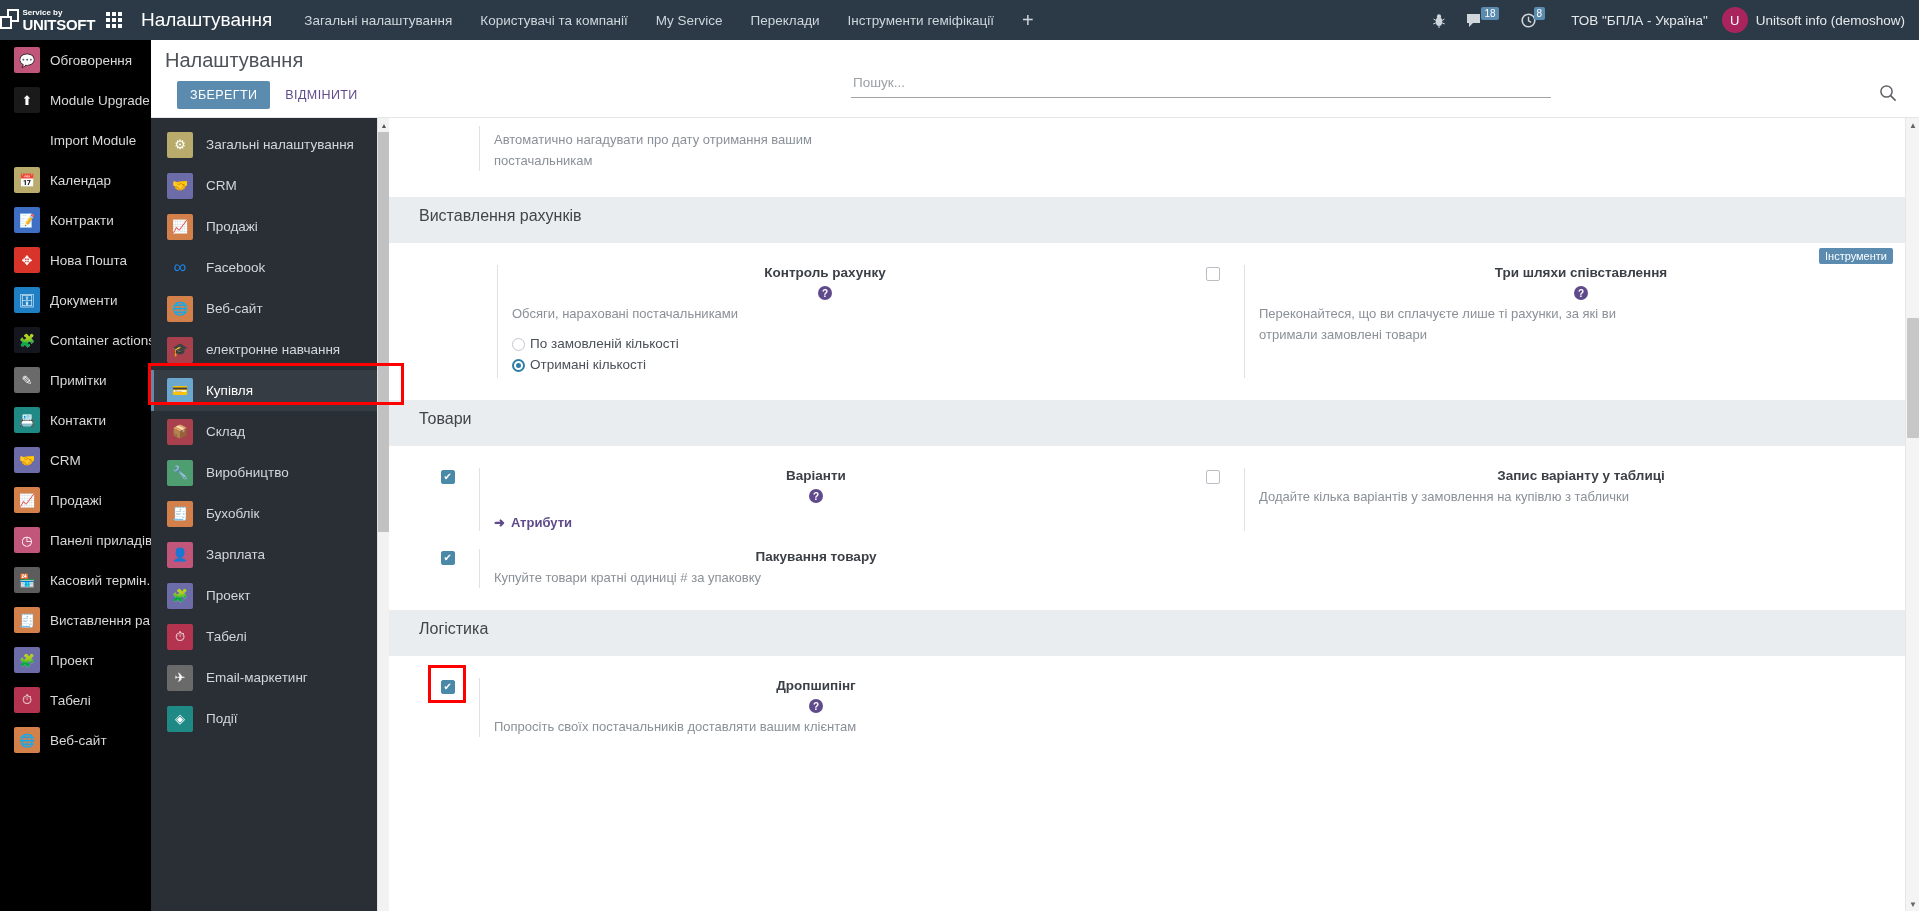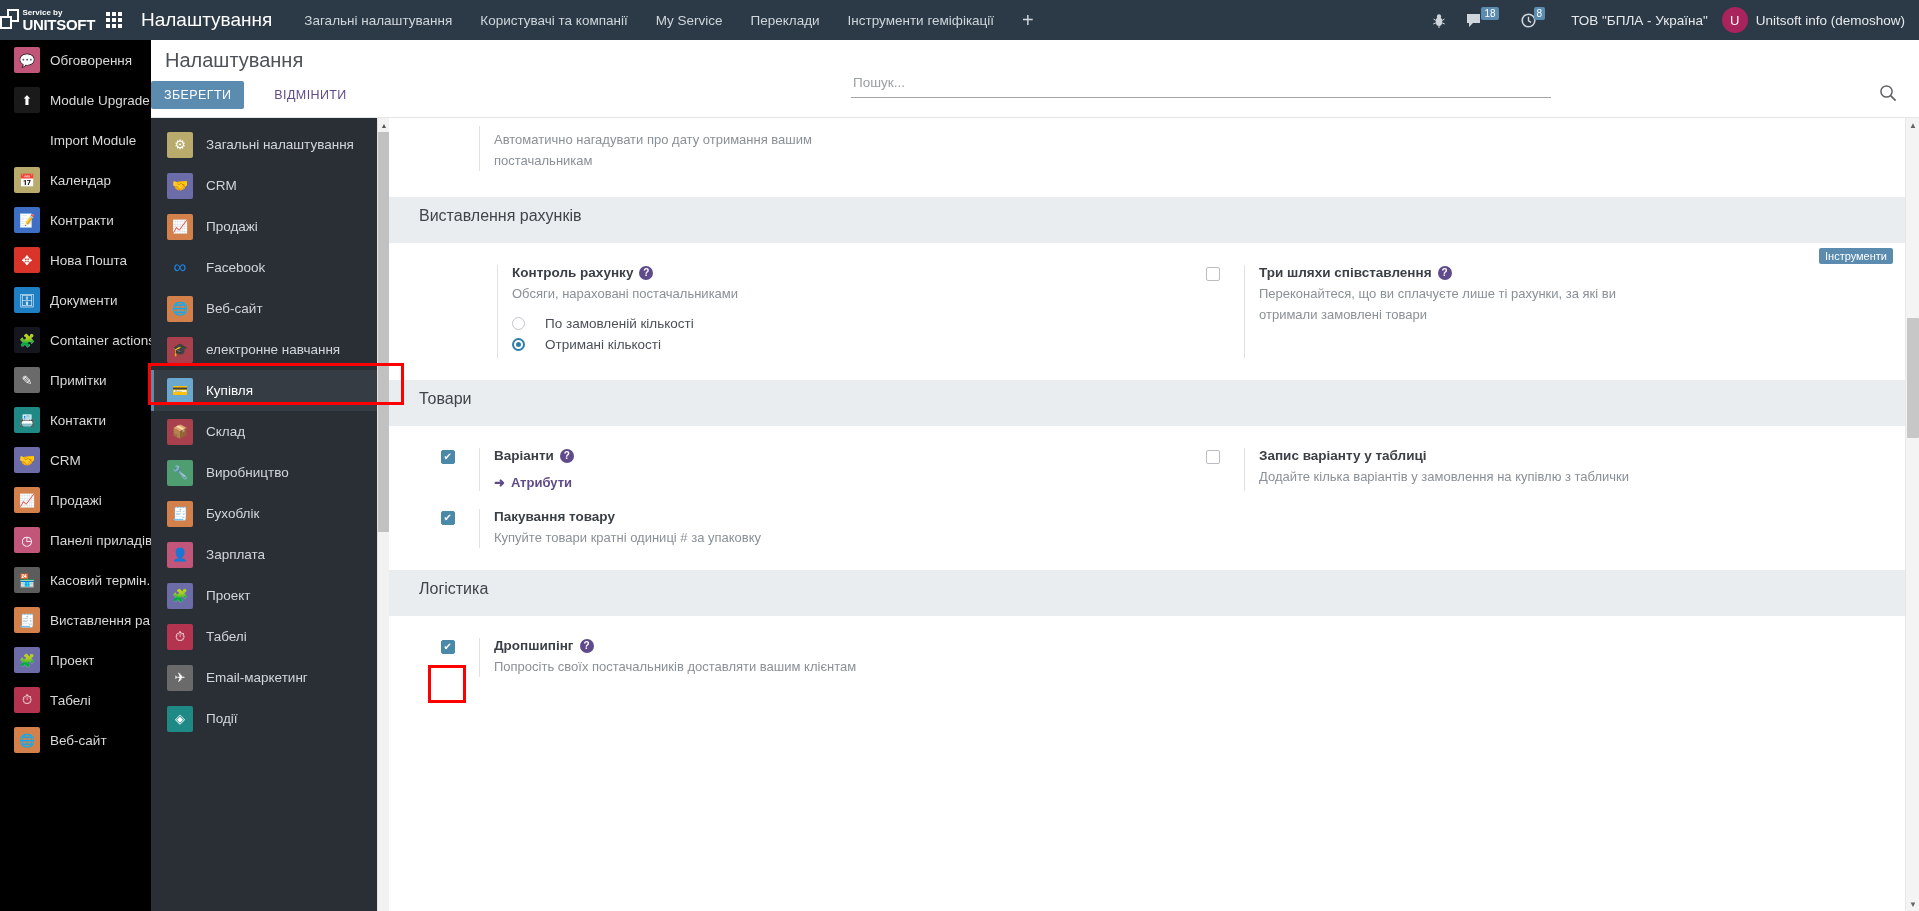--- a/index.html
+++ b/index.html
@@ -82,21 +82,21 @@
   }
   .ls-icon.blank { background: transparent; }
 
   
   #main {
     position: absolute; top: 40px; left: 151px;
     width: 1768px; height: 871px; background: #ffffff;
   }
   #content-head { height: 78px; border-bottom: 1px solid #e4e6e8; position: relative; background:#fff;}
   #page-title { position: absolute; left: 14px; top: 9px; font-size: 20px; color: #4d5259; }
-  #btn-row { position: absolute; left: 0; top: 41px; display: flex; align-items: center; gap: 20px; }
+  #btn-row { position: absolute; left: 26px; top: 41px; display: flex; align-items: center; gap: 5px; }
   #save-btn {
     background: #5b8cb0; color: #fff; font-size: 12.5px; letter-spacing: 0.4px;
     padding: 7px 13px; border: none; border-radius: 2px; cursor: pointer;
   }
   #discard-btn {
     background: transparent; color: #5f4b8b; font-size: 12.5px; letter-spacing: 0.4px;
     padding: 7px 10px; border: none; cursor: pointer;
   }
   #search-wrap {
     position: absolute; left: 700px; top: 33px; width: 700px;
@@ -140,21 +140,21 @@
   }
   #content-scroll { padding: 0; }
 
   .pre-block { padding: 8px 0 26px 0; }
   .opt-row { display: flex; }
   .opt-col { width: 50%; display: flex; padding-left: 52px; padding-right: 16px; }
   .opt-col.noinput { padding-left: 108px; }
 
   .chk-holder { width: 38px; flex: 0 0 auto; padding-top: 2px; display: flex; justify-content: flex-start; }
   .opt-body { border-left: 1px solid #dfe2e5; padding-left: 14px; flex: 1 1 auto; }
-  .opt-title { font-size: 13.5px; color: #3b3f46; font-weight: bold; display: flex; align-items: center; gap: 6px; }
+  .opt-title { font-size: 13.5px; color: #3b3f46; font-weight: bold; display: flex; align-items: center; gap: 6px; flex-direction: column; }
   .opt-desc { font-size: 13px; color: #8a9097; line-height: 21px; margin-top: 3px; max-width: 400px; }
 
   .section-head {
     background: #e9edef; color: #40454b; font-size: 16px;
     padding: 10px 0 18px 30px; margin: 0;
   }
 
   .section-body { padding: 22px 0 22px 0; }
 
   .help-icon {
@@ -167,21 +167,21 @@
     width: 14px; height: 14px; border: 1px solid #b9bec4; border-radius: 2px;
     background: #fff; display: inline-block; cursor: pointer; position: relative;
   }
   .cbox.checked { background: #4a89a8; border-color: #4a89a8; }
   .cbox.checked::after {
     content: "✔"; color: #fff; font-size: 10px; position: absolute;
     left: 1.5px; top: -2px; line-height: 15px;
   }
 
   .radio-group { margin-top: 12px; }
-  .radio-line { display: flex; align-items: center; gap: 20px; margin: 6px 0; cursor: pointer; }
+  .radio-line { display: flex; align-items: flex-end; gap: 5px; margin: 6px 0; cursor: pointer; }
   .radio {
     width: 13px; height: 13px; border-radius: 50%; border: 1px solid #c2c6cb; background: #fff;
     flex: 0 0 auto; position: relative;
   }
   .radio.sel { border: 2px solid #2f7ea8; }
   .radio.sel::after {
     content: ""; position: absolute; width: 5px; height: 5px; border-radius: 50%;
     background: #2f7ea8; left: 2px; top: 2px;
   }
   .radio-label { font-size: 13.5px; color: #4b5058; }

